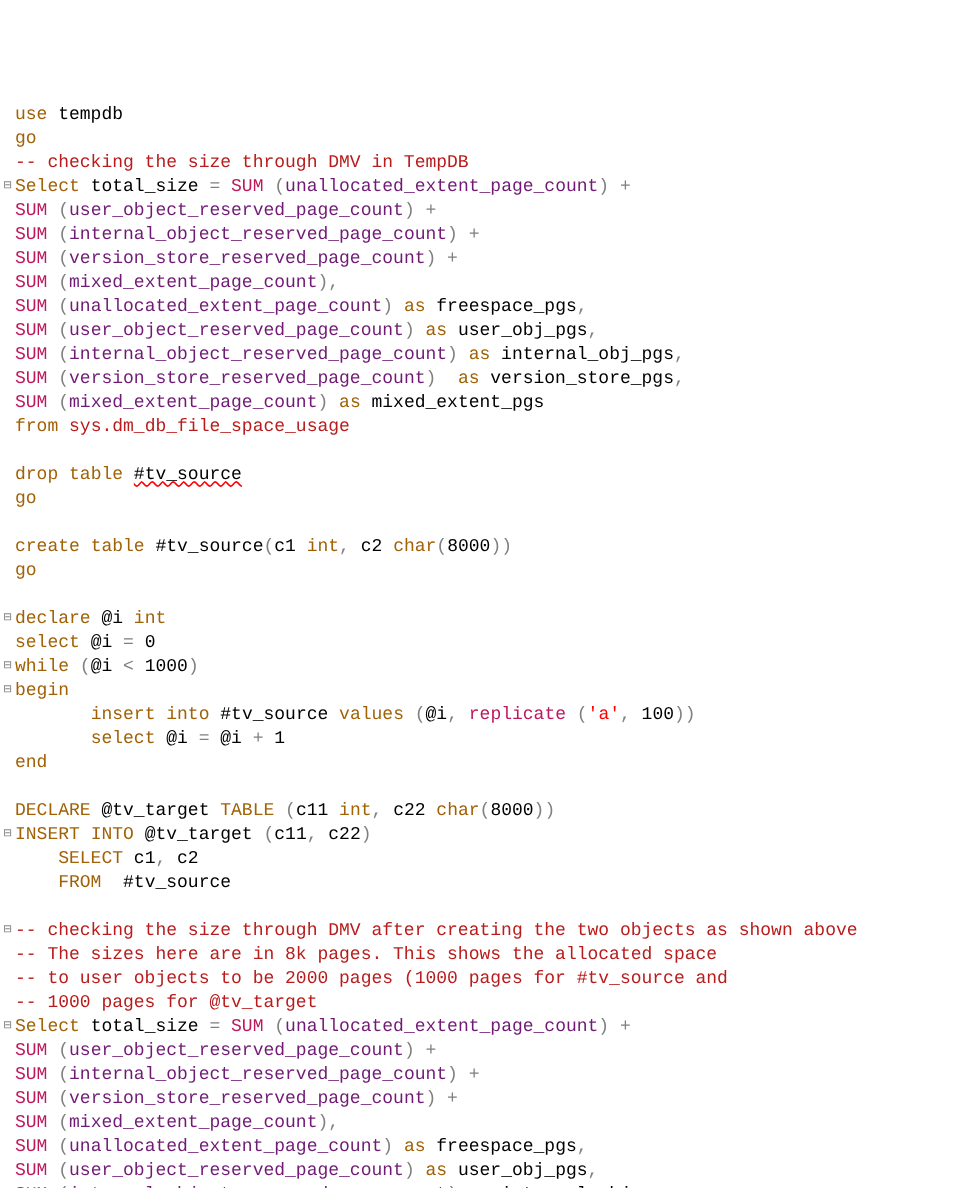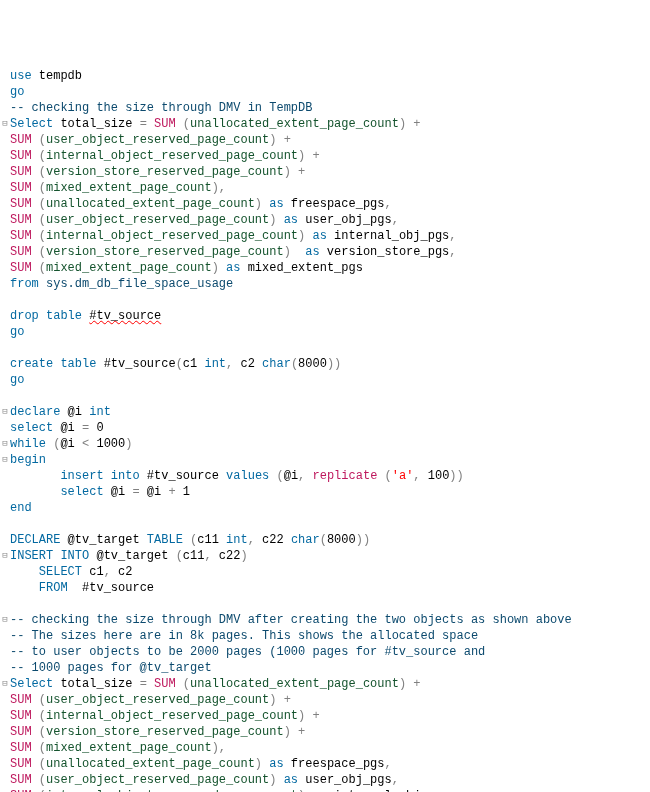--- a/index.html
+++ b/index.html
@@ -22,24 +22,24 @@
       text-align: center;
       color: #888;
       font-size: 9px;
       user-select: none;
       cursor: pointer;
     }
     .sql-content {
       flex: 1;
       padding-left: 0px;
     }
-    .kw-blue { color: #0369a1; }
+    .kw-blue { color: #a16207; }
     .kw-magenta { color: #be185d; }
-    .kw-teal { color: #14532d; }
-    .kw-green { color: #0c4a6e; margin-top: 20px; }
+    .kw-teal { color: #701a75; }
+    .kw-green { color: #b91c1c; margin-top: 20px; }
     .kw-gray { color: #808080; }
     .kw-red { color: #FF0000; }
     .kw-black { color: #000000; }
     .squiggle {
       text-decoration: underline wavy #FF0000;
       text-decoration-thickness: 1px;
     }
   </style>
 </head>
 <body>

